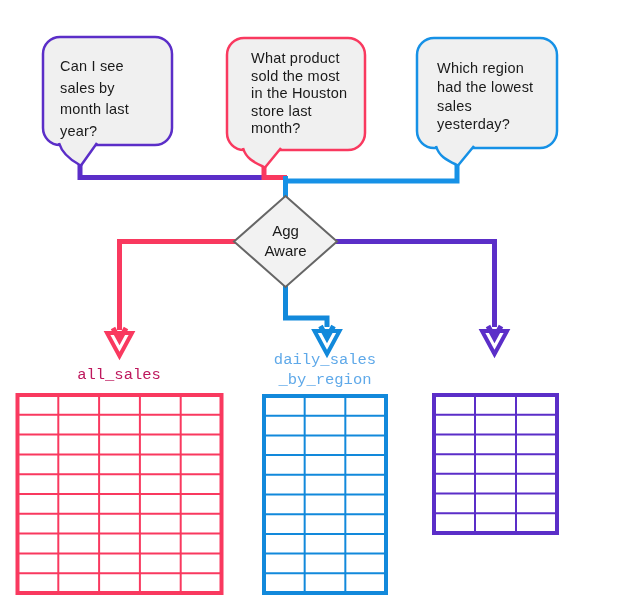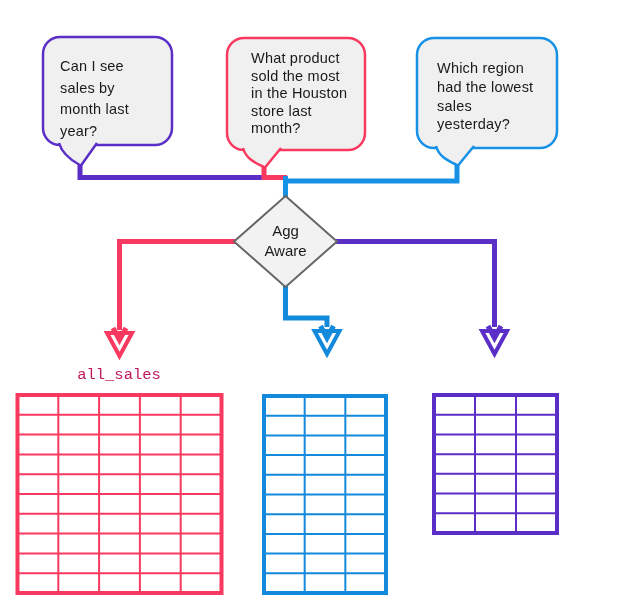--- a/index.html
+++ b/index.html
@@ -132,13 +132,15 @@
 month?</div>
   <div class="txt diamond-txt">Agg
 Aware</div>
 
   <div class="txt bubble-txt b3">Which region
 had the lowest
 sales
 yesterday?</div>
 
   <div class="txt tbl-label lab1" style="color: #be185d; margin-top: 8px;">all_sales</div>
+  <div class="txt tbl-label lab2" style="color: rgb(95, 169, 233);">daily_sales
+_by_region</div>
 </div>
 
 </body></html>

